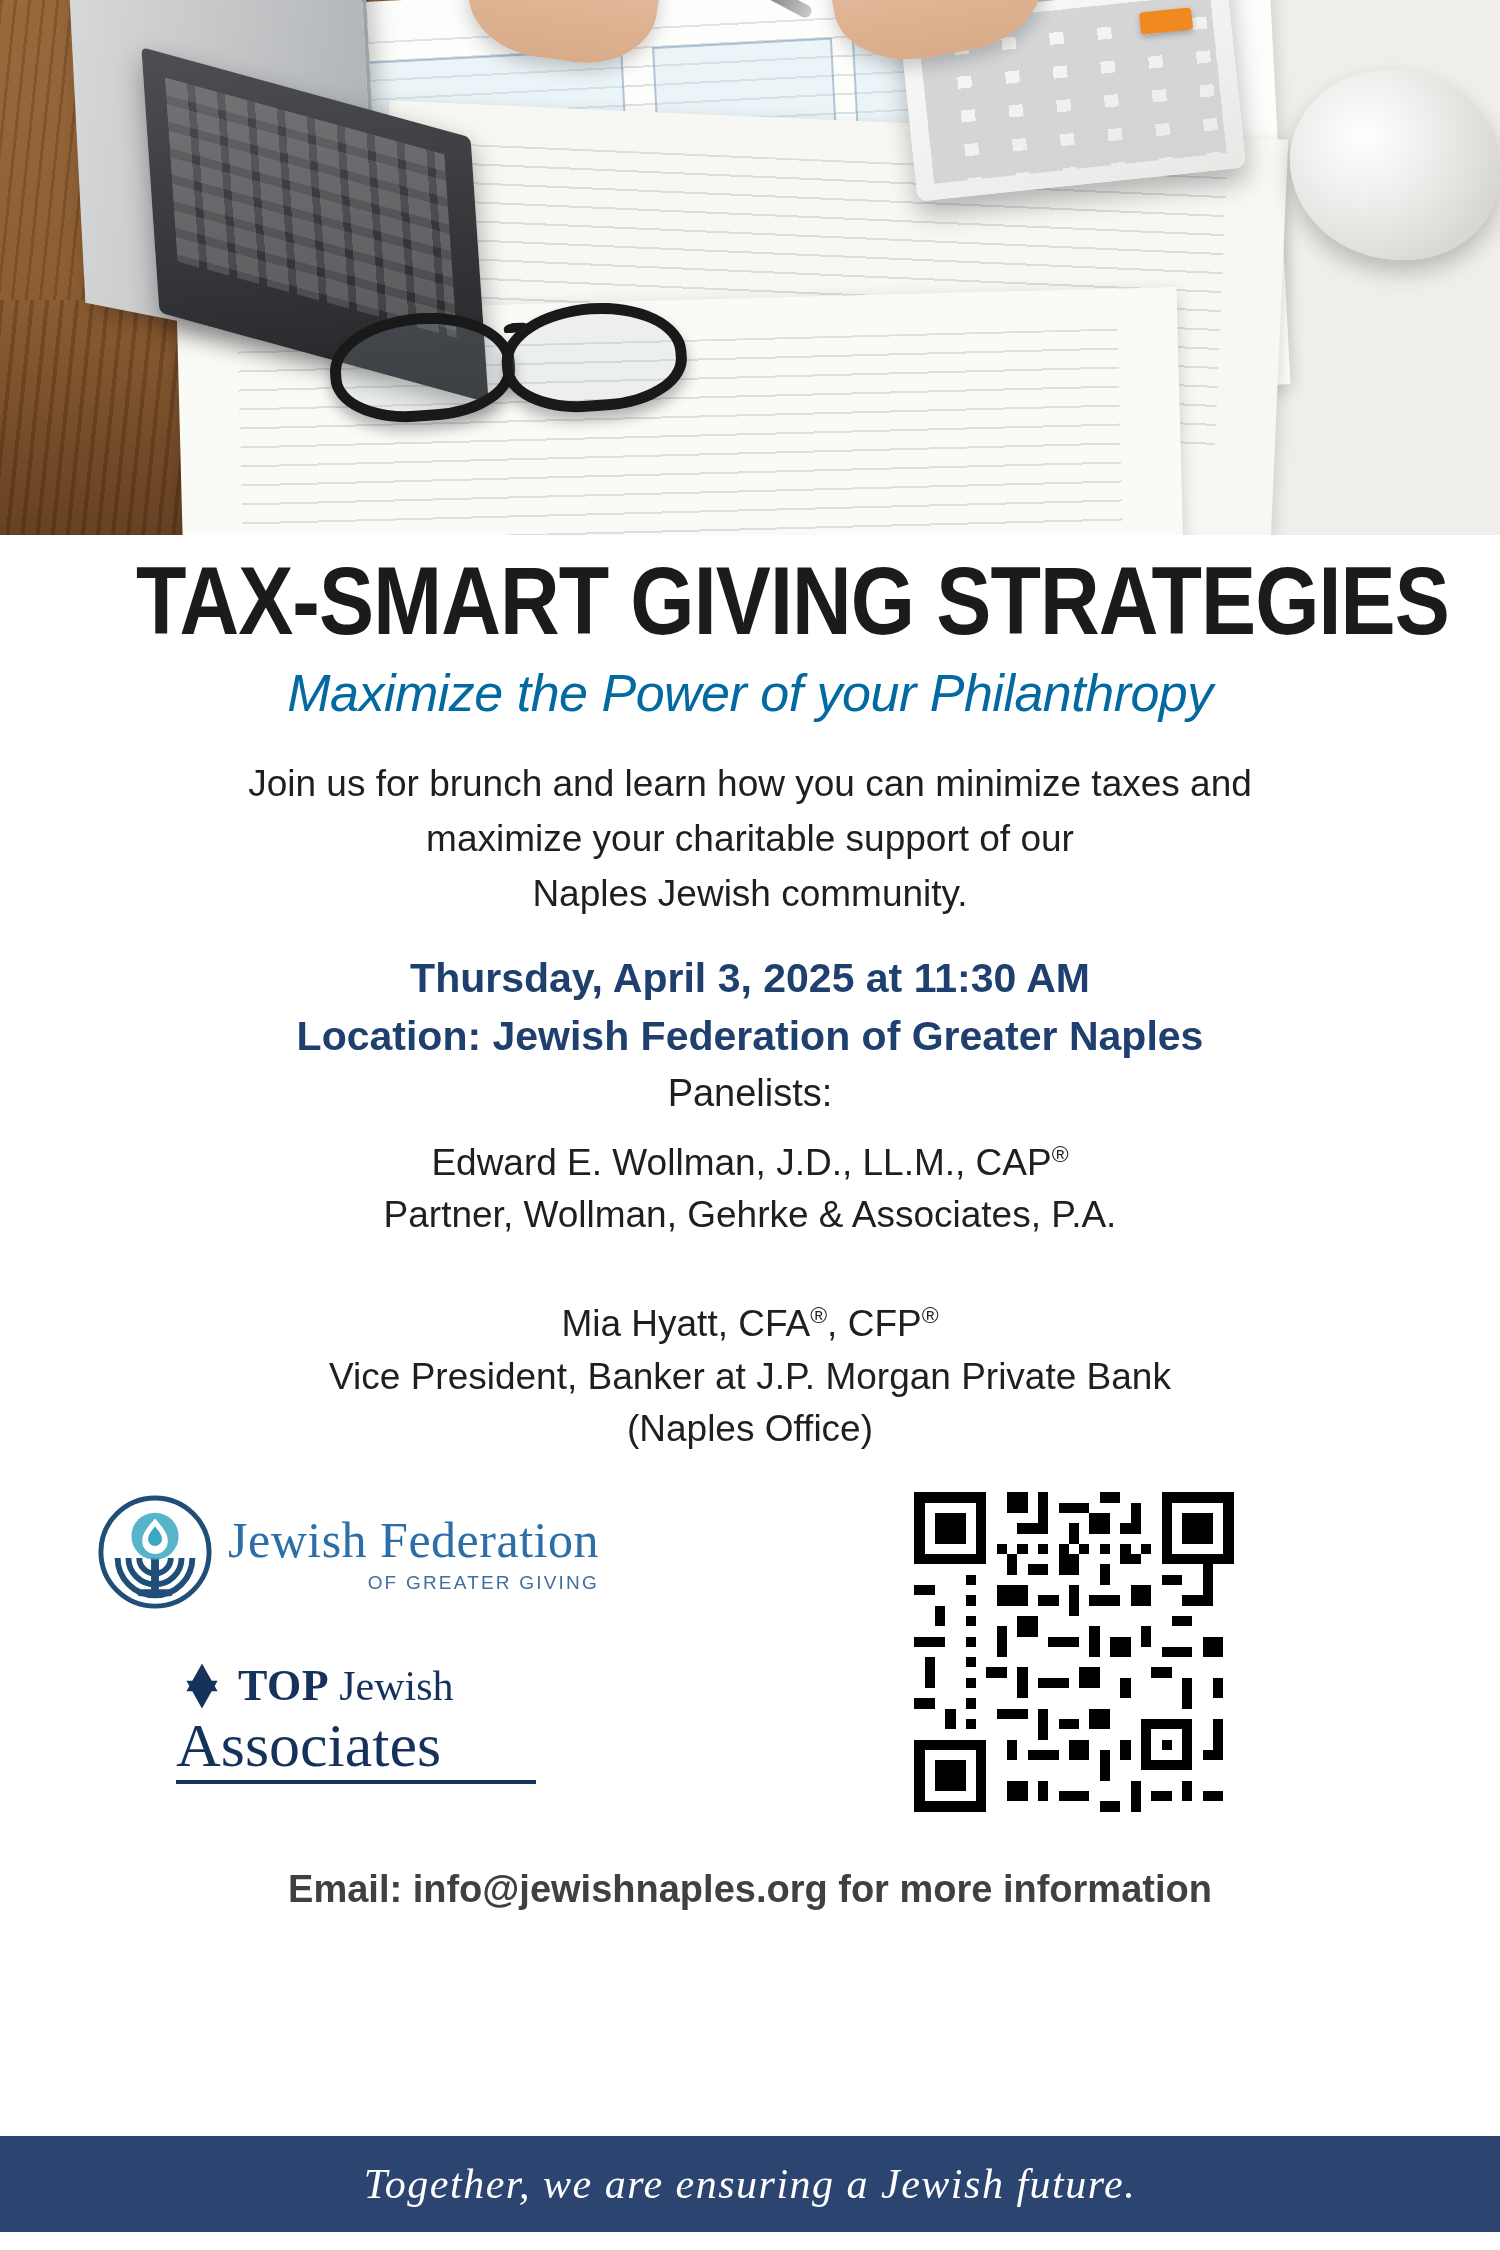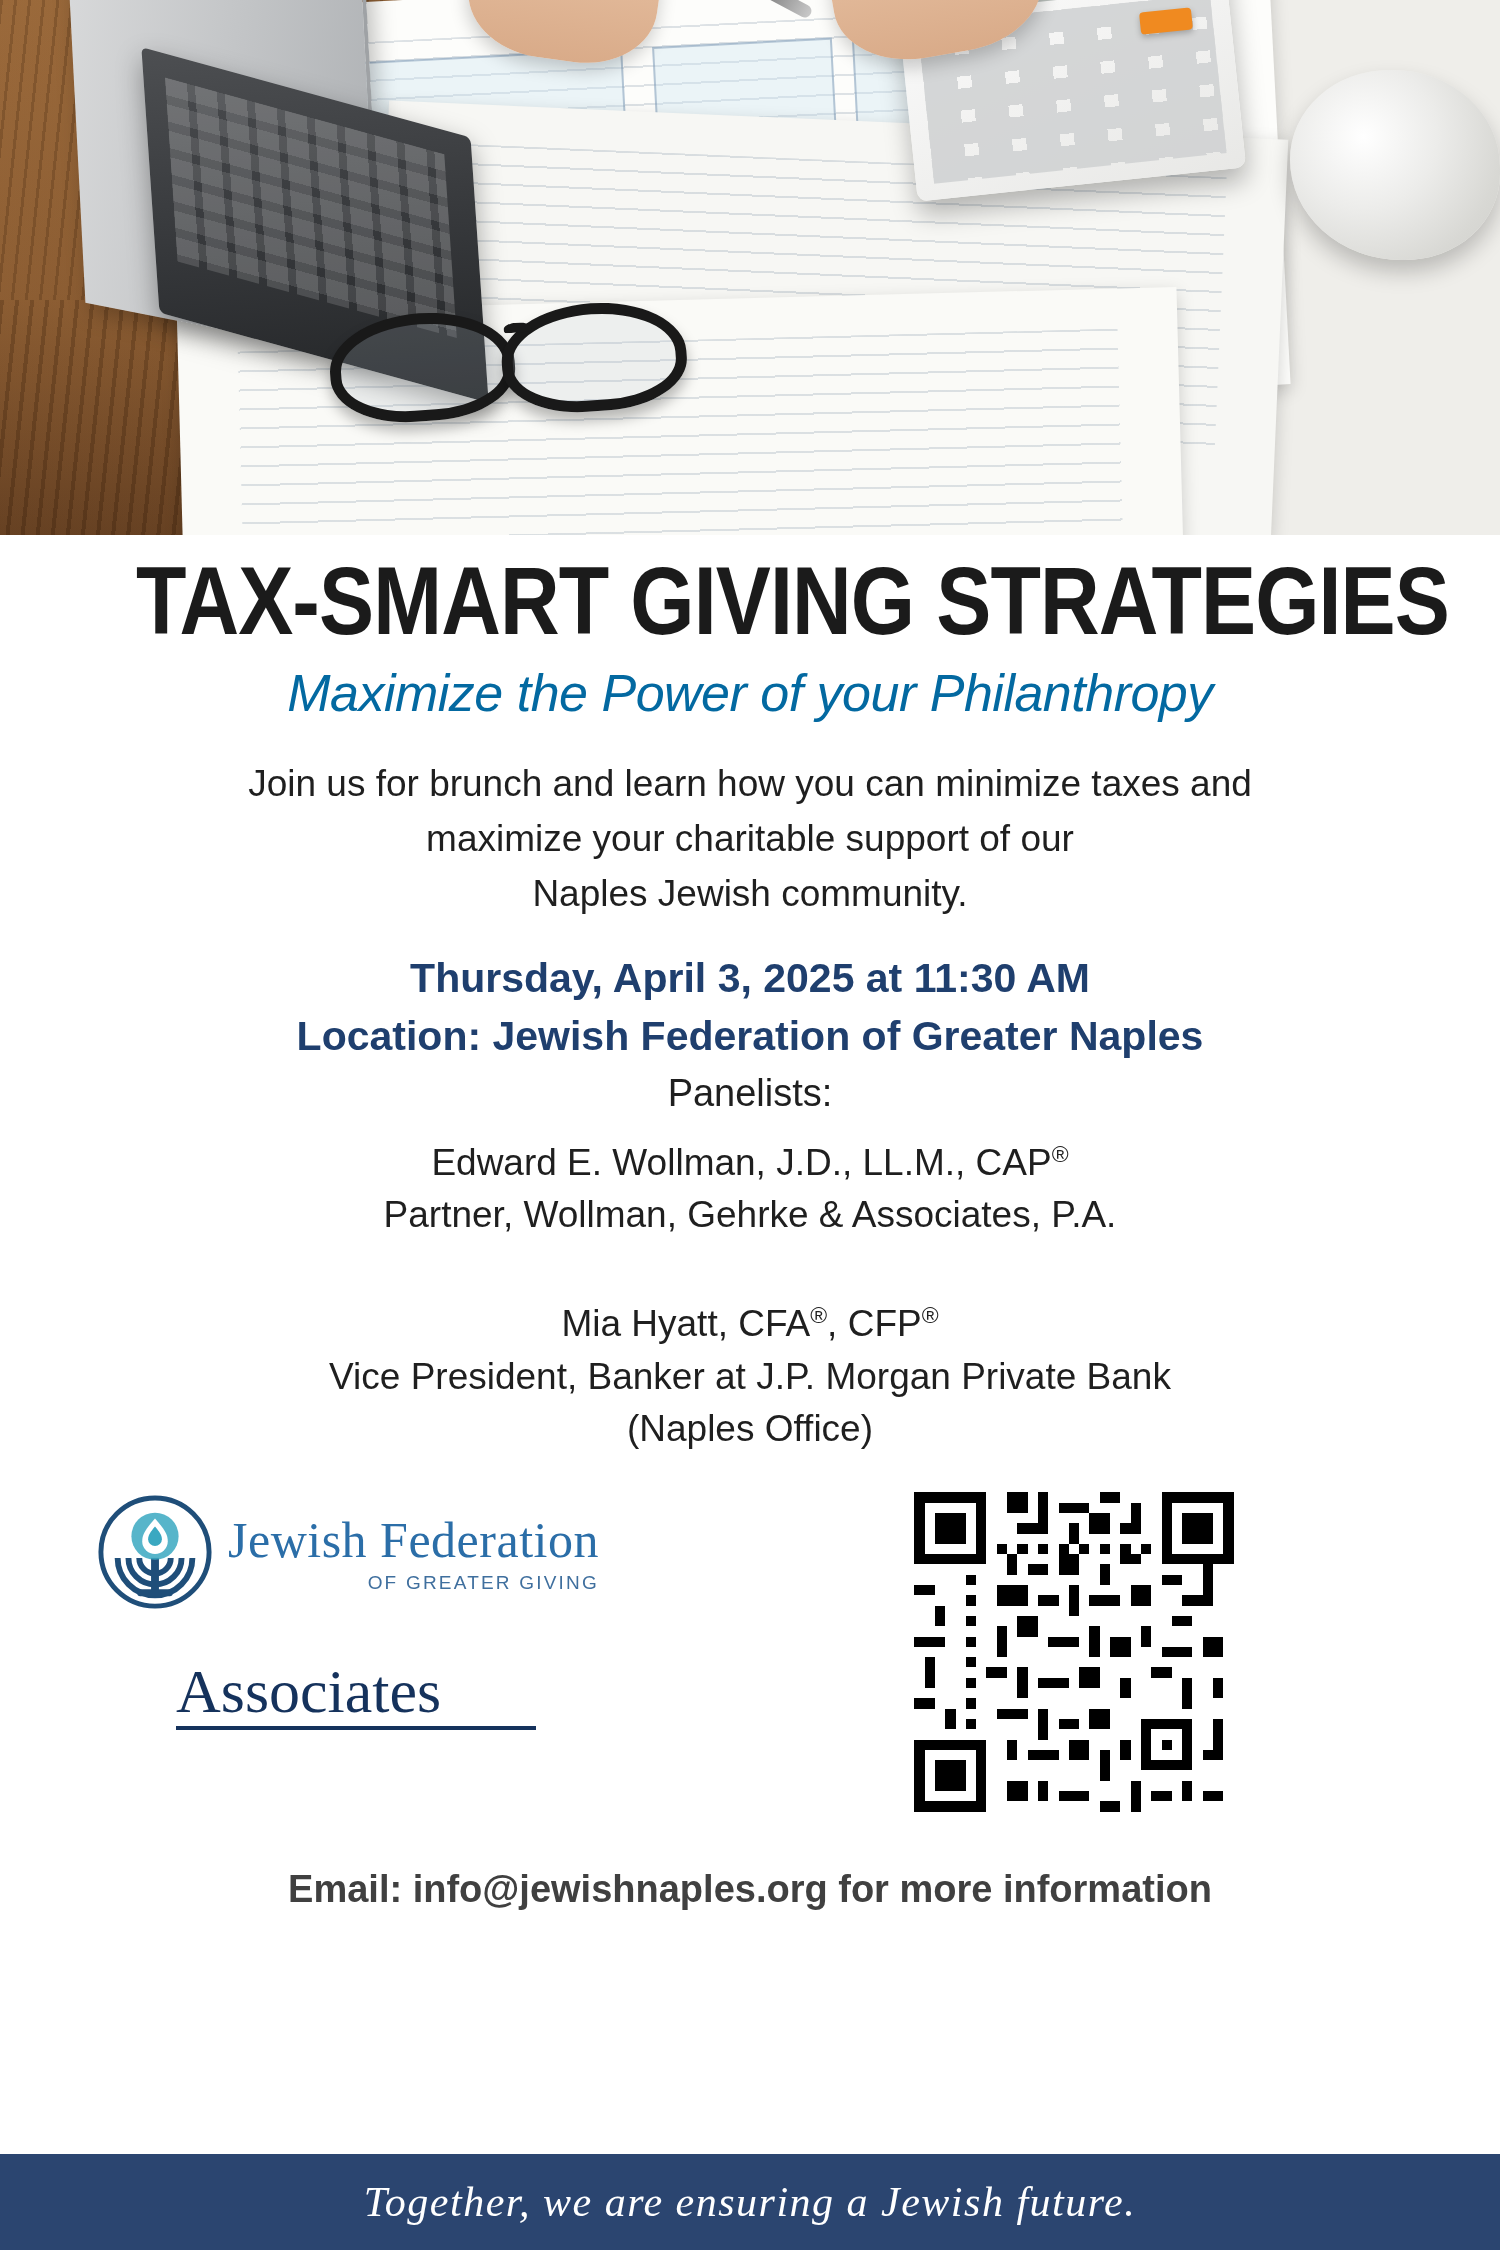--- a/index.html
+++ b/index.html
@@ -330,21 +330,21 @@
   .qr svg { display: block; }
 
   .email-line {
     margin-top: 6px;
     font-size: 38px;
     font-weight: bold;
     color: #404040;
   }
   .footer {
     position: absolute;
-    left: 0; bottom: 0;
+    left: 0; bottom: 18px;
     width: 1500px;
     height: 96px;
     background: #2b4570;
     display: flex;
     align-items: center;
     justify-content: center;
   }
   .footer-text {
     font-family: "Liberation Serif", serif;
     font-style: italic;
@@ -443,20 +443,30 @@
             <path d="M60 34 c5 6 7 9 7 13 a7 7 0 0 1 -14 0 c0 -4 2 -7 7 -13 z" fill="#3aa8c1"></path>
           </svg>
         </div>
         <div class="fed-text">
           <div class="fed-name">Jewish Federation</div>
           <div class="fed-sub">OF GREATER GIVING</div>
         </div>
       </div>
 
       <div class="top-logo">
+        <div class="top-row">
+          <div class="star">
+            <svg viewBox="0 0 60 60" width="52" height="52" aria-hidden="true">
+              <polygon points="30,4 48,36 12,36" fill="#15325c"></polygon>
+              <polygon points="30,56 12,24 48,24" fill="#15325c"></polygon>
+            </svg>
+          </div>
+          <div class="top-word">TOP</div>
+          <div class="jewish-word">Jewish</div>
+        </div>
         <div class="foundation-word">Associates</div>
       </div>
     </div>
 
     <div class="qr">
       <svg viewBox="0 0 33 33" width="340" height="340" shape-rendering="crispEdges" aria-hidden="true">
         <rect width="33" height="33" fill="#ffffff"></rect>
         <g fill="#000000">
 
           <rect x="1" y="1" width="7" height="7"></rect>

